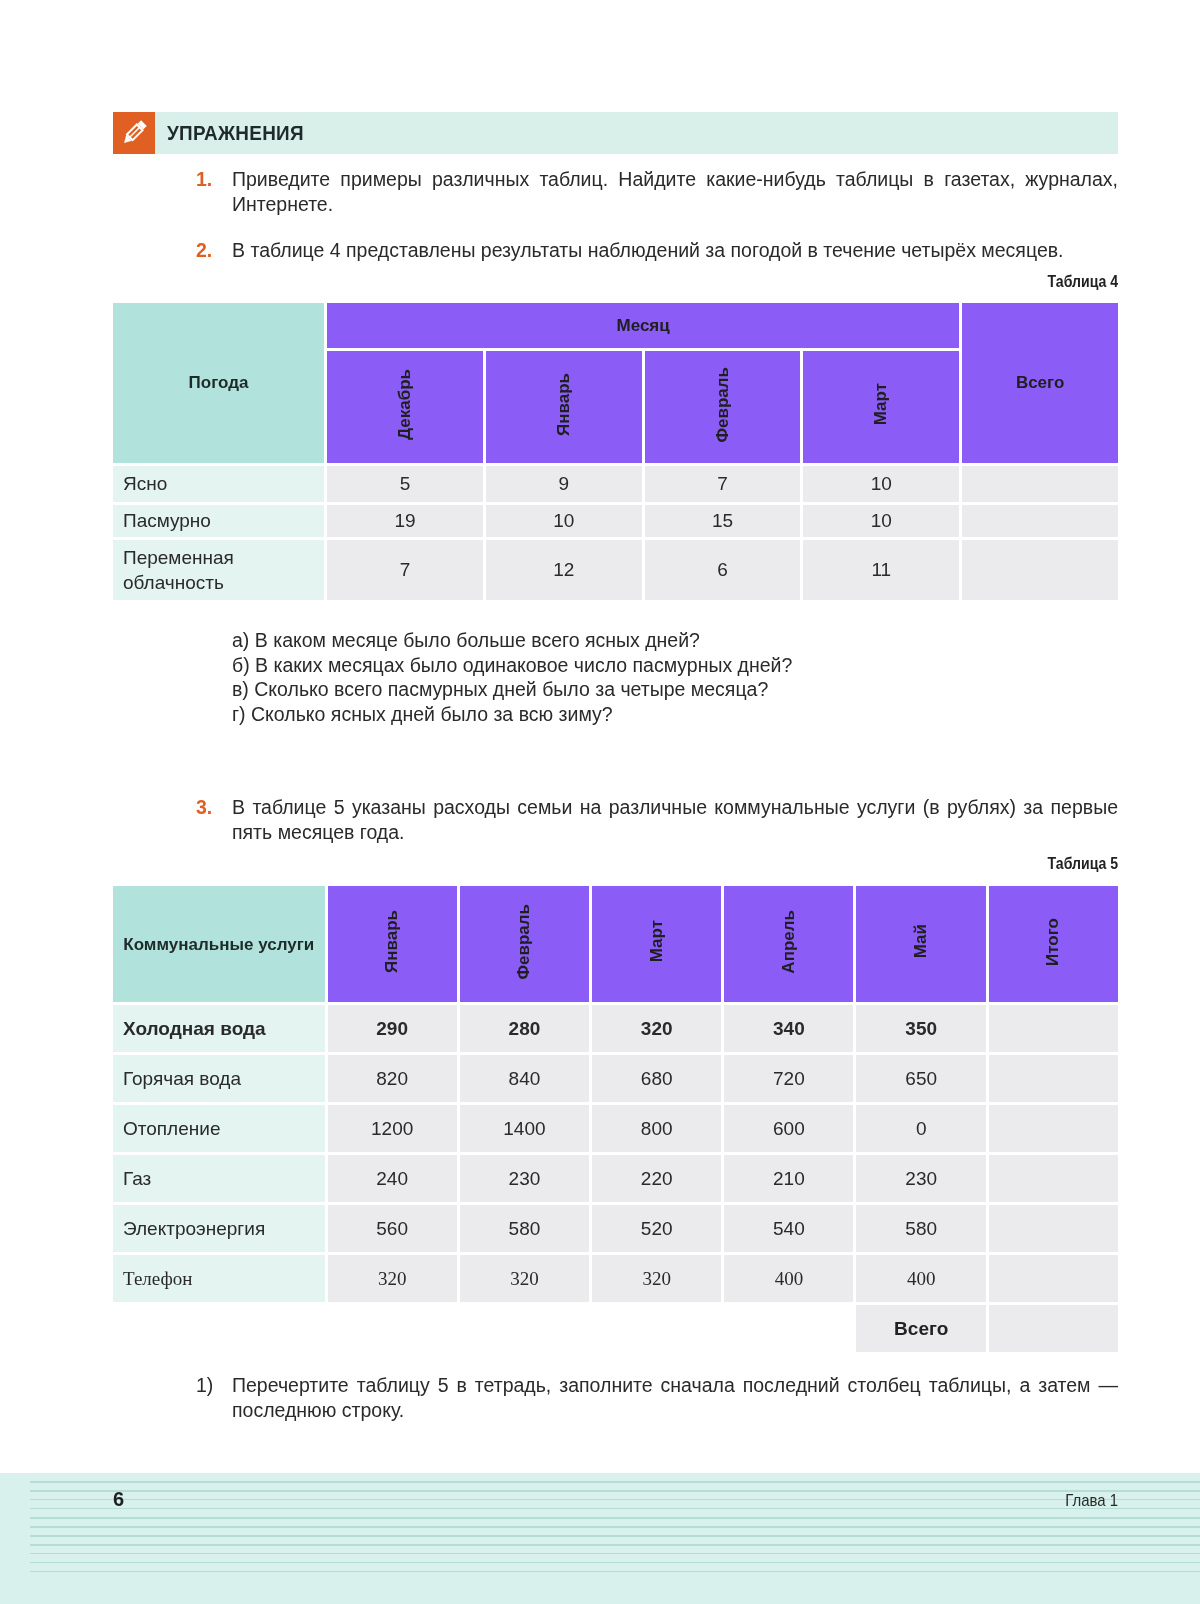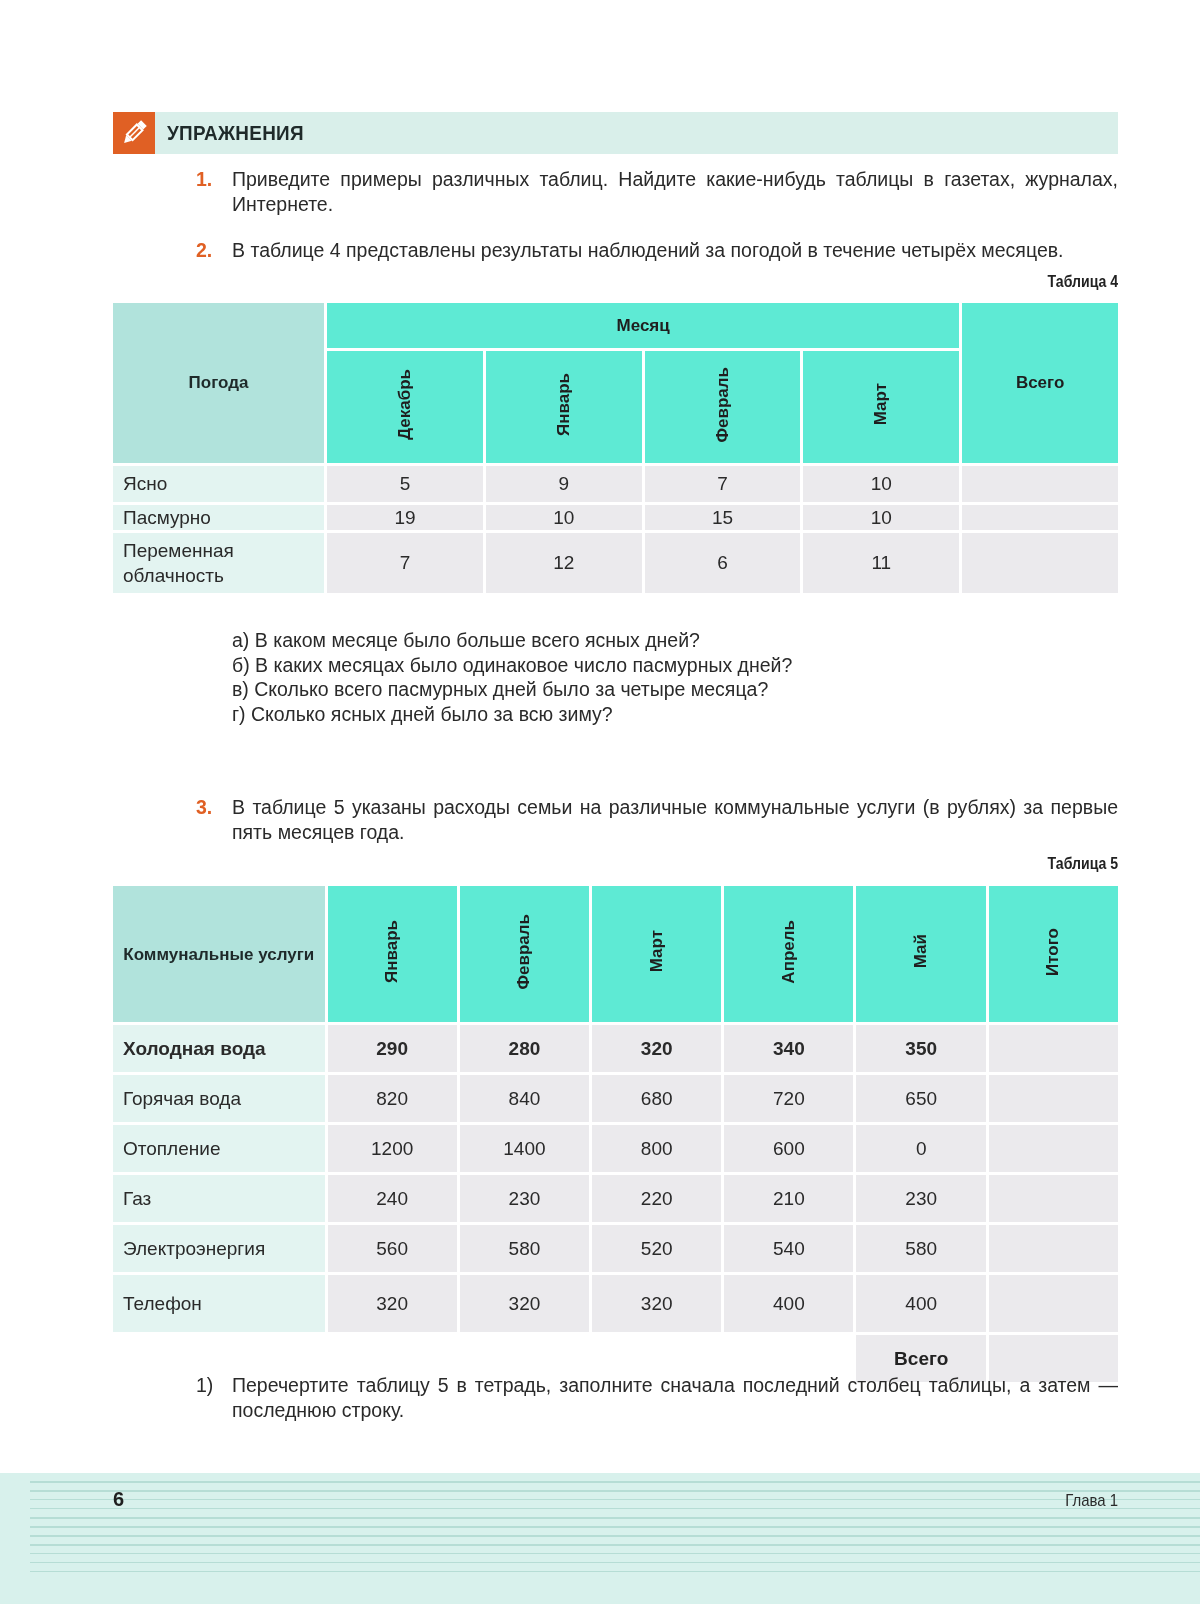--- a/index.html
+++ b/index.html
@@ -25,21 +25,21 @@
   .exercise { position: absolute; left: 196px; width: 922px; font-size: 19.5px; line-height: 25px; color: #2a2a2a; }
   .ex-num { position: absolute; left: 0; font-weight: bold; color: #e06024; }
   .ex-text { margin-left: 36px; text-align: justify; }
   .table-caption {
     position: absolute; right: 82px; font-weight: bold; font-size: 16px; color: #222;
     transform: scaleX(0.88); transform-origin: right center;
   }
   table.t { position: absolute; left: 113px; border-collapse: separate; border-spacing: 3px; margin-left: -3px; }
   table.t td, table.t th { padding: 0; }
   .h-teal { background: #b1e3dc; font-weight: bold; font-size: 17px; text-align: center; color: #1f2a2a; }
-  .h-gray { background: #5eead4; font-weight: bold; font-size: 17px; text-align: center; color: #1f1f1f; }
+  .h-gray { background: #8b5cf6; font-weight: bold; font-size: 17px; text-align: center; color: #1f1f1f; }
   .vlabel {
     display: inline-block; writing-mode: vertical-rl; transform: rotate(180deg);
     font-weight: bold; font-size: 17px; white-space: nowrap;
   }
   .row-label { background: #e3f4f1; font-size: 19px; text-align: left; padding-left: 10px !important; color: #2a2a2a; }
   .cell { background: #ebeaed; font-size: 19px; text-align: center; color: #2a2a2a; }
   .blank-cell { background: transparent; }
   .total-label { background: #ebeaed; font-weight: bold; font-size: 19px; text-align: center; }
   .questions { position: absolute; left: 232px; width: 886px; font-size: 19.5px; line-height: 24.5px; color: #2a2a2a; }
   .footer {
@@ -103,21 +103,21 @@
     <th class="h-gray"><span class="vlabel">Март</span></th>
   </tr>
   <tr style="height:36px;">
     <td class="row-label">Ясно</td>
     <td class="cell">5</td>
     <td class="cell">9</td>
     <td class="cell">7</td>
     <td class="cell">10</td>
     <td class="cell"></td>
   </tr>
-  <tr style="height:25px;">
+  <tr style="height:32px;">
     <td class="row-label">Пасмурно</td>
     <td class="cell">19</td>
     <td class="cell">10</td>
     <td class="cell">15</td>
     <td class="cell">10</td>
     <td class="cell"></td>
   </tr>
   <tr style="height:60px;margin-top:48px;">
     <td class="row-label" style="line-height:25px;">Переменная облачность</td>
     <td class="cell">7</td>
@@ -147,21 +147,21 @@
   <colgroup>
     <col style="width:212px">
       <col style="width:130px">
       <col style="width:130px">
       <col style="width:130px">
       <col style="width:130px">
       <col style="width:130px">
       <col style="width:130px">
   </colgroup>
   <tbody>
-      <tr style="height:136px;">
+      <tr style="height:116px;">
     <th class="h-teal" style="line-height:25px;">Коммунальные услуги</th>
     <th class="h-gray"><span class="vlabel">Январь</span></th>
     <th class="h-gray"><span class="vlabel">Февраль</span></th>
     <th class="h-gray"><span class="vlabel">Март</span></th>
     <th class="h-gray"><span class="vlabel">Апрель</span></th>
     <th class="h-gray"><span class="vlabel">Май</span></th>
     <th class="h-gray"><span class="vlabel">Итого</span></th>
   </tr>
   <tr style="height:47px;font-weight:bold;">
     <td class="row-label">Холодная вода</td>
@@ -201,21 +201,21 @@
   </tr>
   <tr style="height:47px;">
     <td class="row-label">Электроэнергия</td>
     <td class="cell">560</td>
     <td class="cell">580</td>
     <td class="cell">520</td>
     <td class="cell">540</td>
     <td class="cell">580</td>
     <td class="cell"></td>
   </tr>
-  <tr style="height:57px;">
+  <tr style="height:47px;font-family:Liberation Serif, serif;">
     <td class="row-label">Телефон</td>
     <td class="cell">320</td>
     <td class="cell">320</td>
     <td class="cell">320</td>
     <td class="cell">400</td>
     <td class="cell">400</td>
     <td class="cell"></td>
   </tr>
   <tr style="height:47px;">
     <td class="blank-cell" colspan="5"></td>

